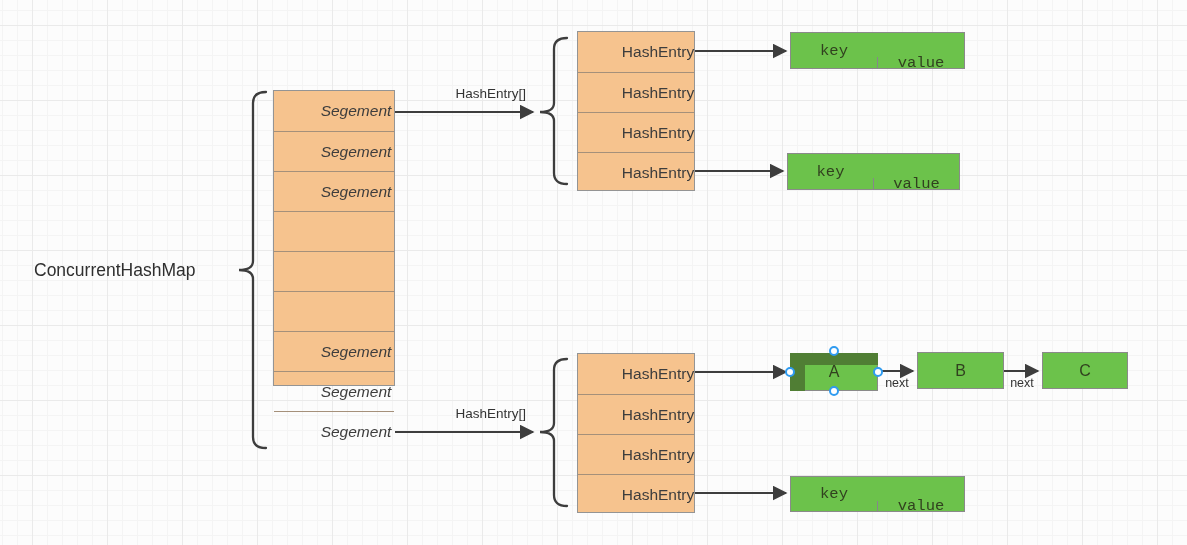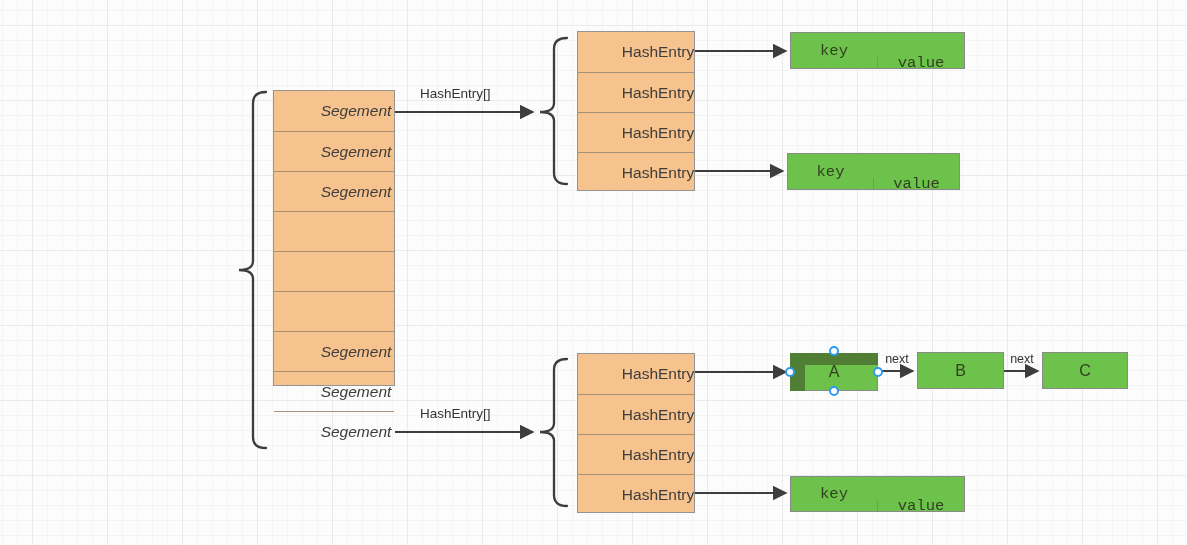--- a/index.html
+++ b/index.html
@@ -74,25 +74,25 @@
     width:10px;height:10px;border-radius:50%;
     background:#ffffff;border:2px solid #2f9bf0;
     box-sizing:border-box;
   }
   #handleA-top{left:829px;top:346px;}
   #handleA-bottom{left:829px;top:386px;}
   #handleA-left{left:785px;top:367px;}
   #handleA-right{left:873px;top:367px;}
   
   .conn-label{
-    font-size:13.5px;color:#333;text-align:left;white-space:nowrap;
+    font-size:13.5px;color:#333;text-align:right;white-space:nowrap;
   }
   #arr-label-1{left:420px;top:86px;width:106px;}
   #arr-label-2{left:420px;top:406px;width:106px;}
-  .next-label{font-size:12.5px;color:#333;text-align:center;white-space:nowrap;}
+  .next-label{font-size:12.5px;color:#333;text-align:center;white-space:nowrap;margin-top:24px;}
   #next1{left:879px;top:352px;width:36px;}
   #next2{left:1004px;top:352px;width:36px;}
 </style>
 </head>
 <body>
 
 <div id="canvas">
 
   <svg id="connectors" width="1187" height="545">
     <defs>
@@ -110,20 +110,21 @@
     <line x1="395" y1="112" x2="533" y2="112" stroke="#3d3d3d" stroke-width="2" marker-end="url(#arrow)"></line>
     <line x1="695" y1="51" x2="786" y2="51" stroke="#3d3d3d" stroke-width="2" marker-end="url(#arrow)"></line>
     <line x1="695" y1="171" x2="783" y2="171" stroke="#3d3d3d" stroke-width="2" marker-end="url(#arrow)"></line>
     <line x1="395" y1="432" x2="533" y2="432" stroke="#3d3d3d" stroke-width="2" marker-end="url(#arrow)"></line>
     <line x1="695" y1="372" x2="786" y2="372" stroke="#3d3d3d" stroke-width="2" marker-end="url(#arrow)"></line>
     <line x1="881" y1="371" x2="913" y2="371" stroke="#3d3d3d" stroke-width="2" marker-end="url(#arrow)"></line>
     <line x1="1004" y1="371" x2="1038" y2="371" stroke="#3d3d3d" stroke-width="2" marker-end="url(#arrow)"></line>
     <line x1="695" y1="493" x2="786" y2="493" stroke="#3d3d3d" stroke-width="2" marker-end="url(#arrow)"></line>
   </svg>
 
+  <div class="abs root-label">ConcurrentHashMap</div>
 
   <div class="abs otable" id="segments">
     <div class="orow">Segement</div>
     <div class="orow">Segement</div>
     <div class="orow">Segement</div>
     <div class="orow"></div>
     <div class="orow"></div>
     <div class="orow"></div>
     <div class="orow">Segement</div>
     <div class="orow">Segement</div>

